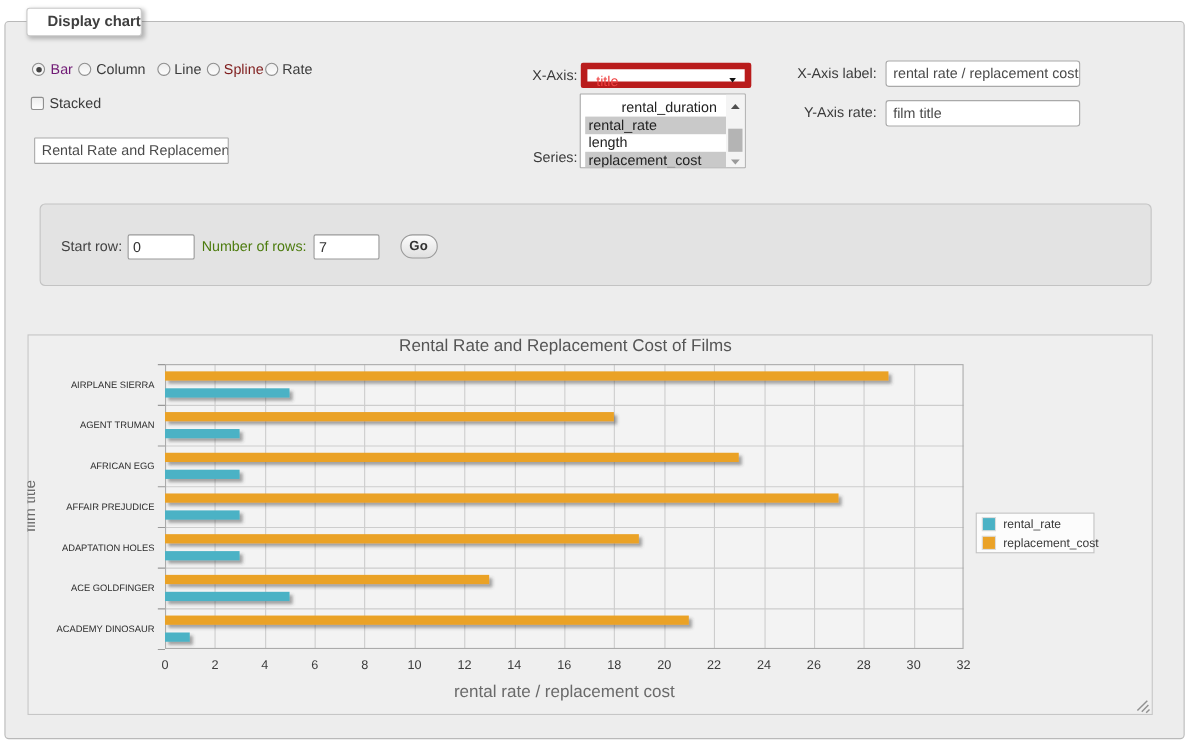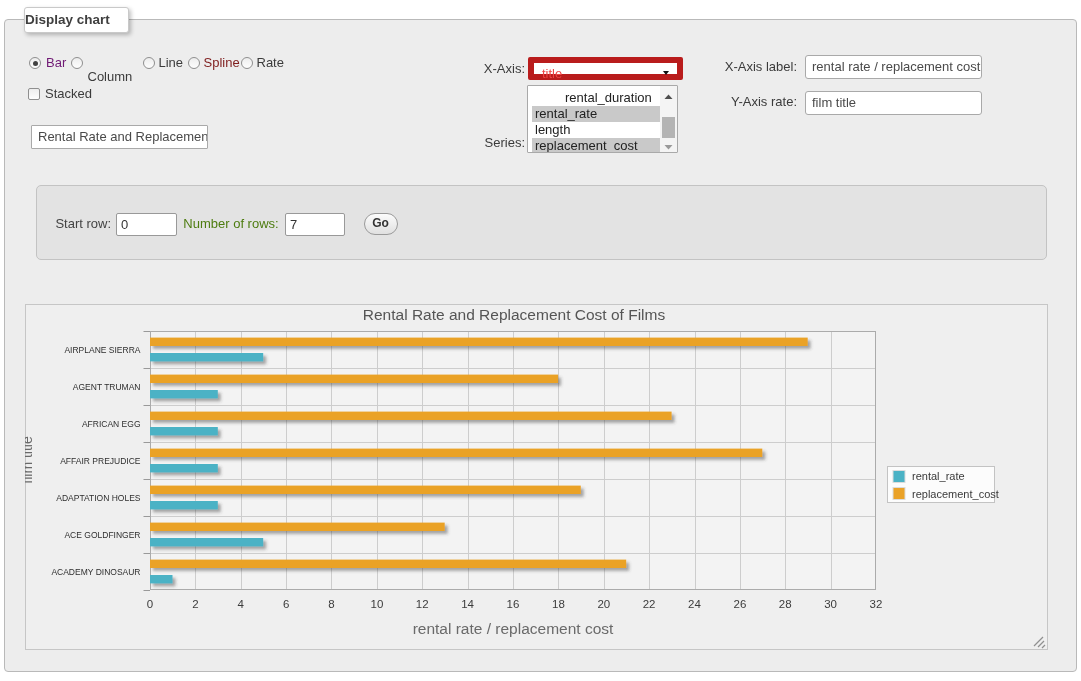--- a/index.html
+++ b/index.html
@@ -1,25 +1,25 @@
 <!DOCTYPE html>
 <html><head><meta charset="utf-8"><style>
 html,body{margin:0;padding:0;background:#fff;font-family:"Liberation Sans",sans-serif;}
 *{box-sizing:border-box;}
 .abs{position:absolute;}
 </style></head>
 <body style="position:relative;width:1081px;height:681px;overflow:hidden;">
 <div class="abs" style="left:4px;top:19px;width:1073px;height:653px;background:#ededed;border:1px solid #b9b9b9;border-radius:4px;"></div>
-<div class="abs" style="left:24px;top:7px;width:105px;height:26px;background:#fff;border:1px solid #c9c9c9;border-radius:3px;box-shadow:2px 2px 4px rgba(0,0,0,0.25);font-weight:bold;font-size:13.5px;color:#3f3f3f;text-align:left;line-height:24px;">Display chart</div>
+<div class="abs" style="left:24px;top:7px;width:105px;height:26px;background:#fff;border:1px solid #c9c9c9;border-radius:3px;box-shadow:2px 2px 4px rgba(0,0,0,0.25);font-weight:bold;font-size:13.5px;color:#3f3f3f;text-align:right;line-height:24px;">Display chart</div>
 <div class="abs" style="left:29px;top:57px;width:12px;height:12px;border:1px solid #8f8f8f;border-radius:50%;background:linear-gradient(#ededed,#fdfdfd);">
     <div style="position:absolute;left:2.5px;top:2.5px;width:5px;height:5px;border-radius:50%;background:#424242;"></div>
   </div>
 <div style="position:absolute;white-space:nowrap;font-size:13px;color:#701a75;line-height:16px;top:55.0px;left:46px;">Bar</div>
 <div class="abs" style="left:70.5px;top:57px;width:12px;height:12px;border:1px solid #8f8f8f;border-radius:50%;background:linear-gradient(#ededed,#fdfdfd);"></div>
-<div style="position:absolute;white-space:nowrap;font-size:13px;color:#3b3b3b;line-height:16px;top:69px;left:87.5px;">Column</div>
+<div style="position:absolute;white-space:nowrap;font-size:13px;color:#3b3b3b;line-height:16px;top:55.0px;left:87.5px;">Column</div>
 <div class="abs" style="left:142.5px;top:57px;width:12px;height:12px;border:1px solid #8f8f8f;border-radius:50%;background:linear-gradient(#ededed,#fdfdfd);"></div>
 <div style="position:absolute;white-space:nowrap;font-size:13px;color:#3b3b3b;line-height:16px;top:55.0px;left:158.5px;">Line</div>
 <div class="abs" style="left:188px;top:57px;width:12px;height:12px;border:1px solid #8f8f8f;border-radius:50%;background:linear-gradient(#ededed,#fdfdfd);"></div>
 <div style="position:absolute;white-space:nowrap;font-size:13px;color:#7f1d1d;line-height:16px;top:55.0px;left:203.5px;">Spline</div>
 <div class="abs" style="left:240.5px;top:57px;width:12px;height:12px;border:1px solid #8f8f8f;border-radius:50%;background:linear-gradient(#ededed,#fdfdfd);"></div>
 <div style="position:absolute;white-space:nowrap;font-size:13px;color:#3b3b3b;line-height:16px;top:55.0px;left:256.5px;">Rate</div>
 <div class="abs" style="left:28px;top:88px;width:12px;height:12px;border:1px solid #8f8f8f;border-radius:2px;background:linear-gradient(#ededed,#fdfdfd);"></div>
 <div style="position:absolute;white-space:nowrap;font-size:13px;color:#3b3b3b;line-height:16px;top:85.5px;left:45px;">Stacked</div>
 <div class="abs" style="left:31px;top:125px;width:177px;height:24px;background:#fff;border:1px solid #a9a9a9;border-radius:1px;font-size:13px;color:#4a4a4a;line-height:22px;padding-left:6px;overflow:hidden;white-space:nowrap;">Rental Rate and Replacement</div>
 <div style="position:absolute;white-space:nowrap;font-size:13px;color:#3b3b3b;line-height:16px;top:60.9px;left:-75px;width:600px;text-align:right;">X-Axis:</div>

